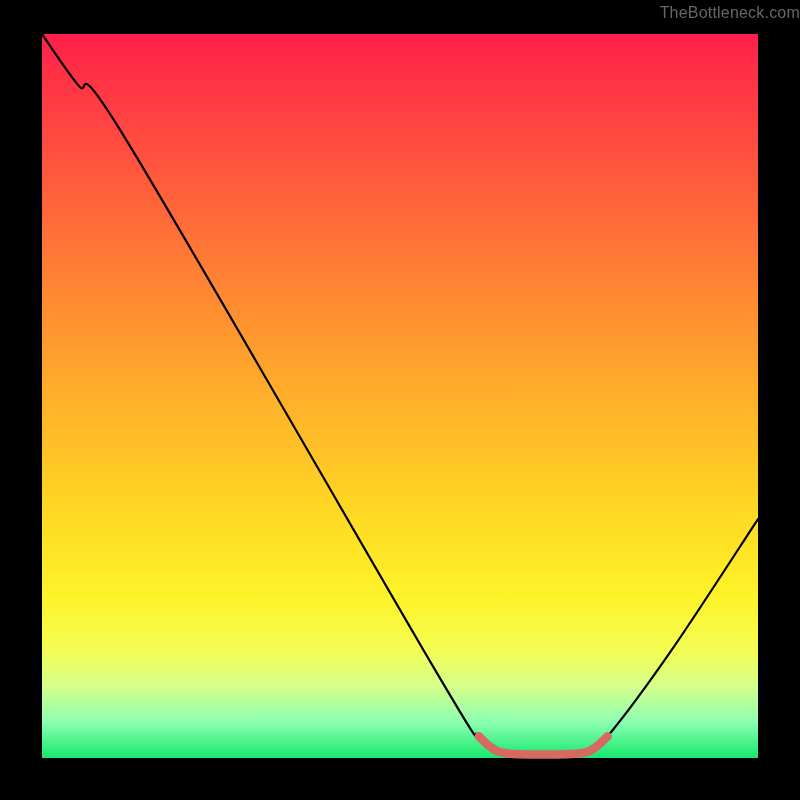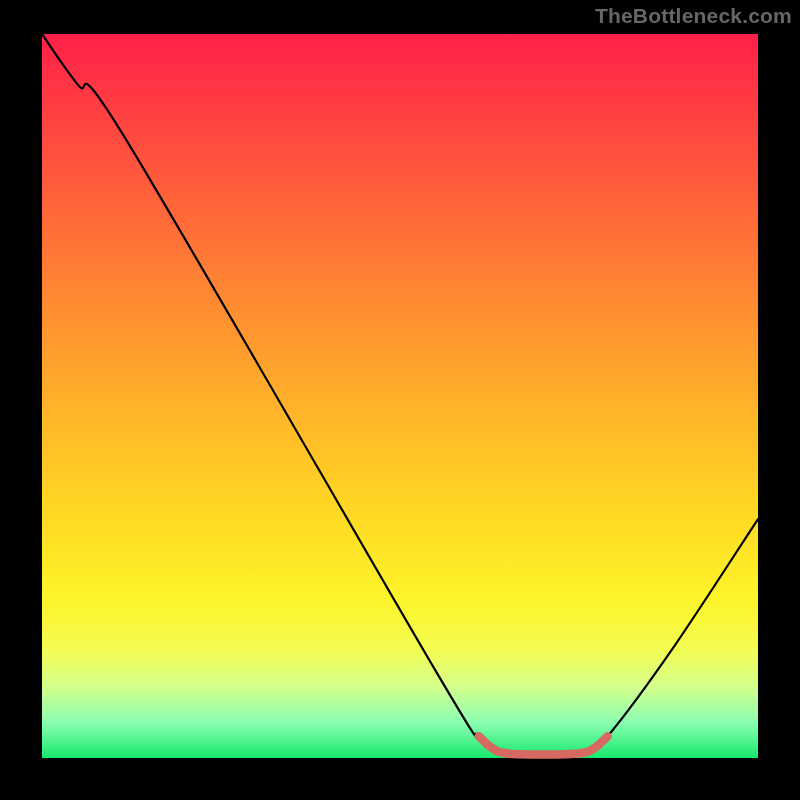--- a/index.html
+++ b/index.html
@@ -13,24 +13,24 @@
   }
   .outer {
     position: relative;
     width: 800px;
     height: 800px;
     background: #000;
   }
   .watermark {
     position: absolute;
     top: 4px;
-    right: 8px;
+    right: 0;
     color: #666;
-    font-size: 21px;
-    font-weight: 700;
+    font-size: 16px;
+    font-weight: 400;
     letter-spacing: 0.2px;
     z-index: 10;
   }
   .plot-frame {
     position: absolute;
     left: 42px;
     top: 34px;
     width: 716px;
     height: 724px;
     background: #000;

